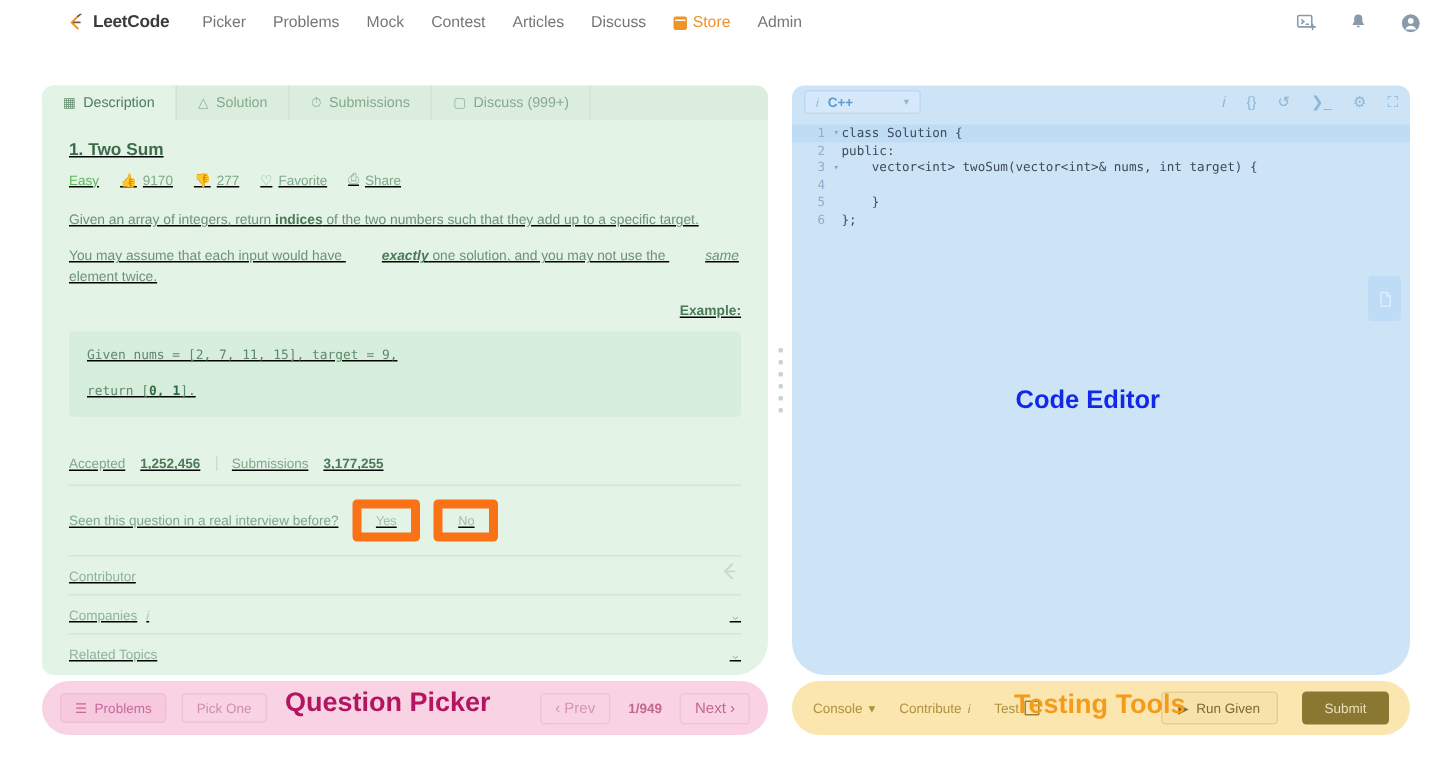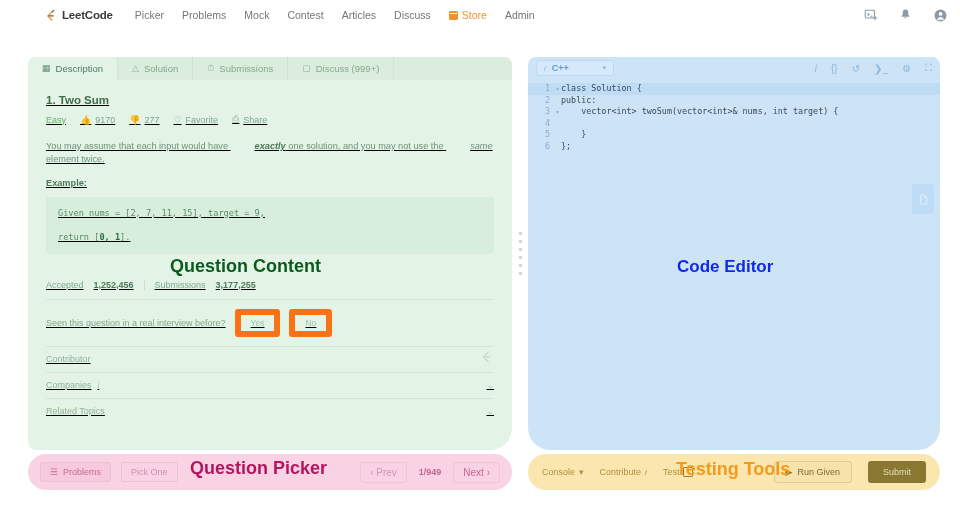--- a/index.html
+++ b/index.html
@@ -55,21 +55,21 @@
 
   
   .content { padding:14px 18px 0 18px; position:relative; height:370px;text-decoration:underline; }
   .q-title { font-size:11.5px; font-weight:700; color:#3f6b4b; margin-bottom:8px; }
   .meta-row { display:flex; align-items:center; gap:14px; font-size:9px; color:#7fa98c; margin-bottom:15px; }
   .meta-item { display:flex; align-items:center; gap:4px; cursor:pointer; }
   .easy { color:#5cb85c; }
   .para { font-size:9.2px; color:#6d9279; line-height:1.45; margin-bottom:11px; }
   .para b { color:#4b7a59; }
   .para i { font-style:italic;padding-left:24px; }
-  .ex-label { font-size:9.2px; font-weight:700; color:#4b7a59; margin-bottom:9px; }
+  .ex-label { font-size:9.2px; font-weight:700; color:#4b7a59; margin-bottom:9px;text-align:right; }
   .code-box {
     background:#d8eedd; border-radius:3px; padding:9px 12px; margin-bottom:18px;
     font-family:"DejaVu Sans Mono", monospace; font-size:8.6px; color:#5d8a6b; line-height:1.75;
   }
   .code-box b { color:#2f6b42; }
   .stats { display:flex; align-items:center; gap:10px; font-size:9px; color:#7fa98c; padding:8px 0 9px; }
   .stats b { color:#4b7a59; font-weight:700; }
   .stat-sep { width:1px; height:10px; background:#c8e0ce; }
   .ask-row {
     display:flex; align-items:center; gap:9px; font-size:9px; color:#7fa98c;
@@ -240,20 +240,21 @@
         <span class="meta-item">
           <span>♡</span>
           <span>Favorite</span>
         </span>
         <span class="meta-item">
           <span>⎙</span>
           <span>Share</span>
         </span>
       </div>
 
+      <p class="para"><span>Given an array of integers, return </span><b>indices</b><span> of the two numbers such that they add up to a specific target.</span></p>
 
       <p class="para"><span>You may assume that each input would have </span><b><i>exactly</i></b><span> one solution, and you may not use the </span><i>same</i><span> element twice.</span></p>
 
       <div class="ex-label">Example:</div>
 
       <div class="code-box">
         <div>Given nums = [2, 7, 11, 15], target = 9,</div>
         <div style="height:9px"></div>
         <div><span>return [</span><b>0, 1</b><span>].</span></div>
       </div>
@@ -387,18 +388,17 @@
       <span>Test</span>
       <span class="chk"></span>
     </span>
     <button class="run-btn">
       <span>▶</span>
       <span>Run Given</span>
     </button>
     <button class="submit-btn">Submit</button>
   </div>
 
-  <div class="overlay-label" id="ov-question">Question Content</div>
   <div class="overlay-label" id="ov-editor">Code Editor</div>
   <div class="overlay-label" id="ov-picker">Question Picker</div>
   <div class="overlay-label" id="ov-testing">Testing Tools</div>
 
 </div>
 
 </body></html>

